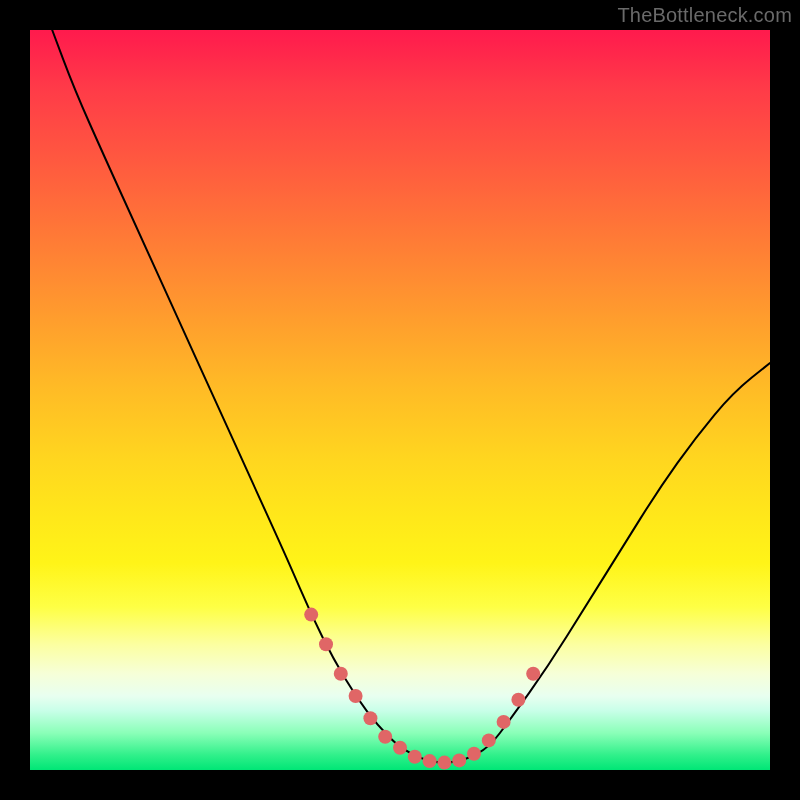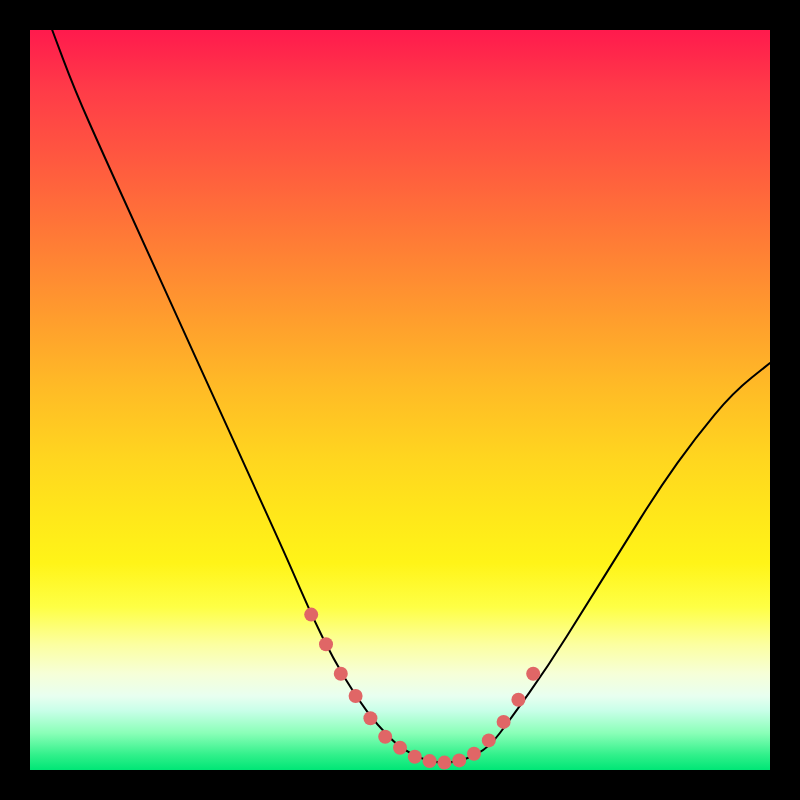--- a/index.html
+++ b/index.html
@@ -61,20 +61,21 @@
     font-size: 20px;
     color: #6a6a6a;
     letter-spacing: 0.2px;
     user-select: none;
   }
 </style>
 </head>
 <body>
 
 <div class="frame">
+  <div class="attribution">TheBottleneck.com</div>
 
   <div class="plot-area">
     <svg class="curves" viewBox="0 0 740 740" preserveAspectRatio="none">
       <path id="main-curve" fill="none" stroke="#000000" stroke-width="2" stroke-linecap="round" stroke-linejoin="round" d="M 22.2 0.0 Q 22.2 0.0 33.3 29.6 Q 44.4 59.2 59.2 92.5 Q 74.0 125.8 92.5 166.5 Q 111.0 207.2 129.5 247.9 Q 148.0 288.6 166.5 329.3 Q 185.0 370.0 203.5 410.7 Q 222.0 451.4 240.5 492.1 Q 259.0 532.8 270.1 558.7 Q 281.2 584.6 292.3 606.8 Q 303.4 629.0 314.5 647.5 Q 325.6 666.0 336.7 680.8 Q 347.8 695.6 358.9 706.7 Q 370.0 717.8 381.1 723.3 Q 392.2 728.9 399.6 730.8 Q 407.0 732.6 414.4 732.6 Q 421.8 732.6 429.2 730.8 Q 436.6 728.9 447.7 723.3 Q 458.8 717.8 469.9 703.0 Q 481.0 688.2 499.5 662.3 Q 518.0 636.4 536.5 606.8 Q 555.0 577.2 573.5 547.6 Q 592.0 518.0 610.5 488.4 Q 629.0 458.8 647.5 432.9 Q 666.0 407.0 684.5 384.8 Q 703.0 362.6 721.5 347.8 T 740.0 333.0"></path>
       <g id="marker-group">
           <circle cx="281.2" cy="584.6" r="7" fill="#e06666" stroke="#cc4d4d" stroke-width="0"></circle>
           <circle cx="296.0" cy="614.2" r="7" fill="#e06666" stroke="#cc4d4d" stroke-width="0"></circle>
           <circle cx="310.8" cy="643.8" r="7" fill="#e06666" stroke="#cc4d4d" stroke-width="0"></circle>
           <circle cx="325.6" cy="666.0" r="7" fill="#e06666" stroke="#cc4d4d" stroke-width="0"></circle>
           <circle cx="340.4" cy="688.2" r="7" fill="#e06666" stroke="#cc4d4d" stroke-width="0"></circle>

